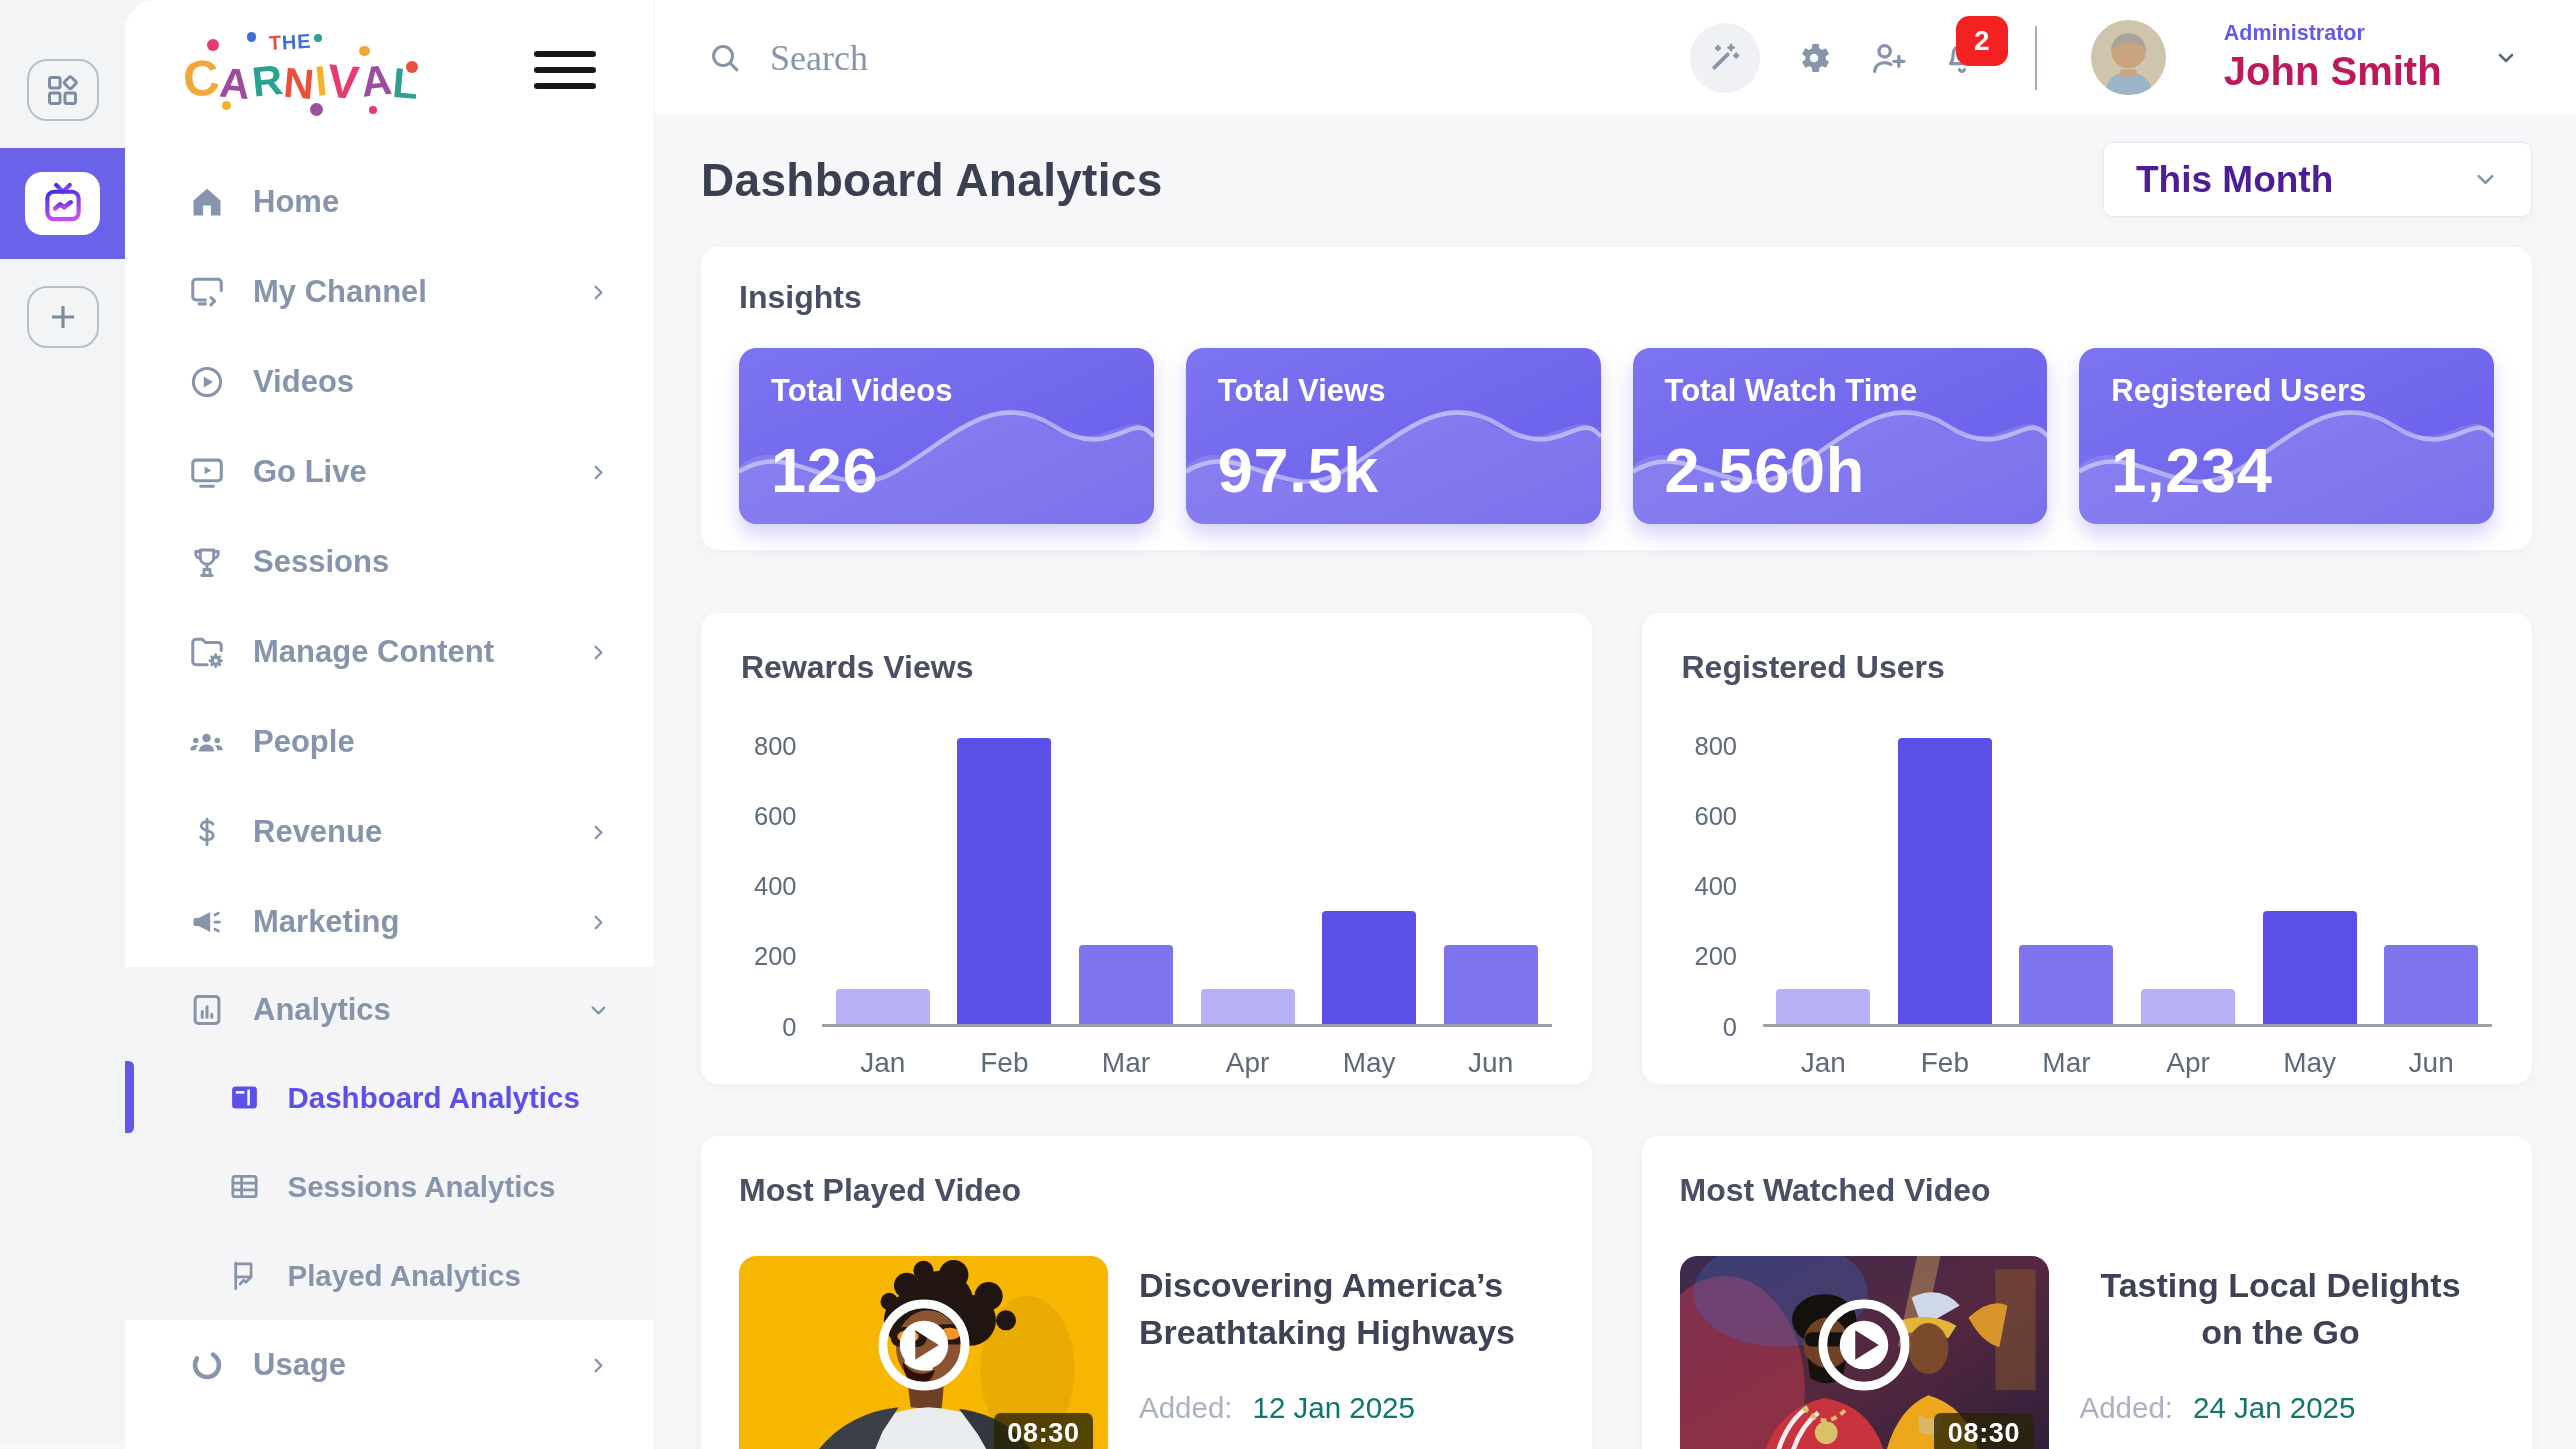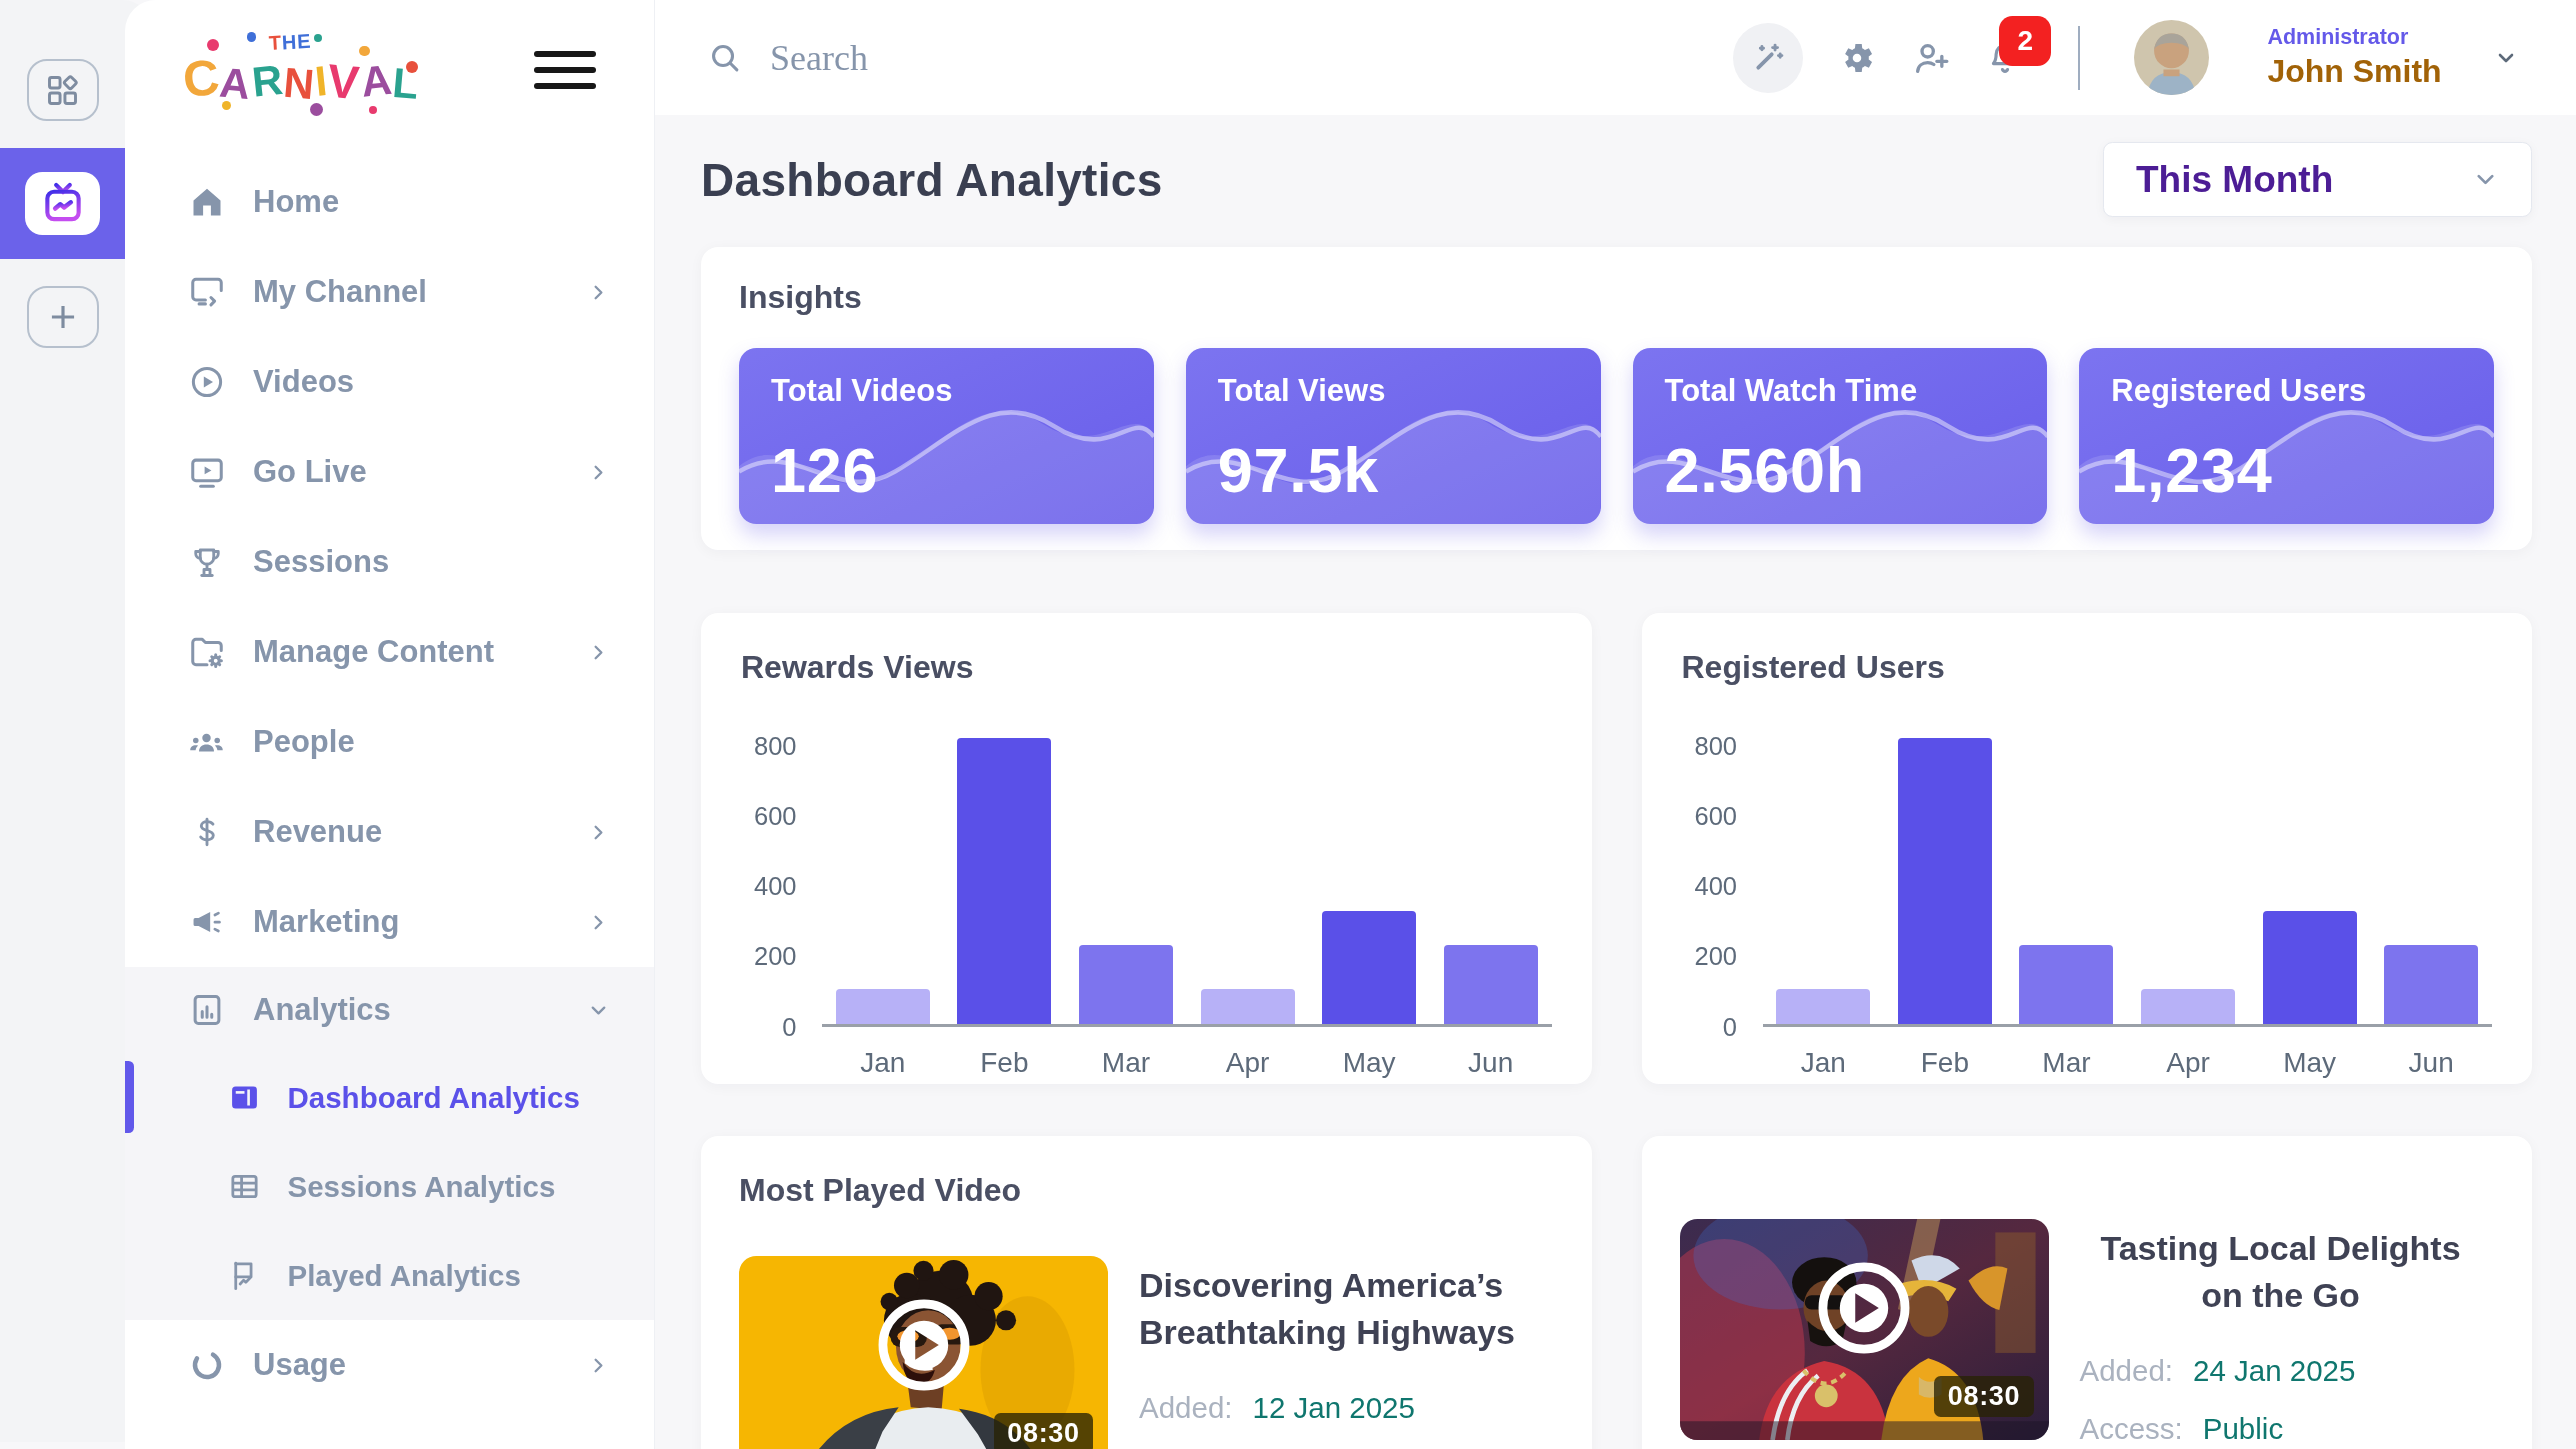--- a/index.html
+++ b/index.html
@@ -70,21 +70,21 @@
     display:flex; align-items:center; justify-content:center; cursor:pointer; }
   .tb-ic { cursor:pointer; display:flex; align-items:center; justify-content:center; }
   .bell-wrap { position:relative; cursor:pointer; }
   .badge { position:absolute; top:-23px; right:-27px; min-width:52px; height:50px; background:#f32121;
     border-radius:13.4px; color:#fff; font-size:28px; font-weight:700;
     display:flex; align-items:center; justify-content:center; padding:0 9.4px; }
   .tb-divider { width:2px; height:64px; background:#9fadc0; margin:0 19px; }
   .avatar { width:75px; height:75px; border-radius:50%; overflow:hidden; flex-shrink:0; cursor:pointer; }
   .user-block { margin-left:23px; cursor:pointer; }
   .user-role { color:#6459e9; font-size:21.5px; font-weight:600; }
-  .user-name { color:#a16207; font-size:32px; font-weight:800; margin-top:2.7px; }
+  .user-name { color:#be185d; font-size:40px; font-weight:800; margin-top:2.7px; }
   .user-chev { margin-left:17.4px; cursor:pointer; }
 
   
   .main { position:absolute; left:655px; top:115px; right:0; bottom:0; background:#f7f7f9;
     padding:27px 44px 0 46px; overflow:hidden; }
   .page-head { display:flex; align-items:center; justify-content:space-between; height:75px; }
   .page-title { font-size:46px; font-weight:800; color:#3a3f51; letter-spacing:0.3px; }
   .period-dd { width:429px; height:75px; background:#ffffff; border:1.3px solid #e5e8ef; border-radius:9.4px;
     display:flex; align-items:center; justify-content:space-between; padding:0 32px; cursor:pointer;
     box-shadow:0 2.7px 10.7px rgba(30,30,60,0.04); }
@@ -632,20 +632,21 @@
             </div>
             <div class="meta-row">
               <span class="meta-label">Access:</span>
               <span class="meta-value">Public</span>
             </div>
           </div>
         </div>
       </div>
 
       <div class="card video-card">
+        <div class="section-title">Most Watched Video</div>
         <div class="video-body">
           <div class="thumb">
             <svg class="art" viewBox="0 0 550 330" preserveAspectRatio="none">
               <defs>
                 <linearGradient id="nt" x1="0" y1="0" x2="1" y2="1">
                   <stop offset="0" stop-color="#3b2b4f"></stop>
                     <stop offset="0.5" stop-color="#55283f"></stop>
                     <stop offset="1" stop-color="#2a1e3a"></stop>
                 </linearGradient>
               </defs>

